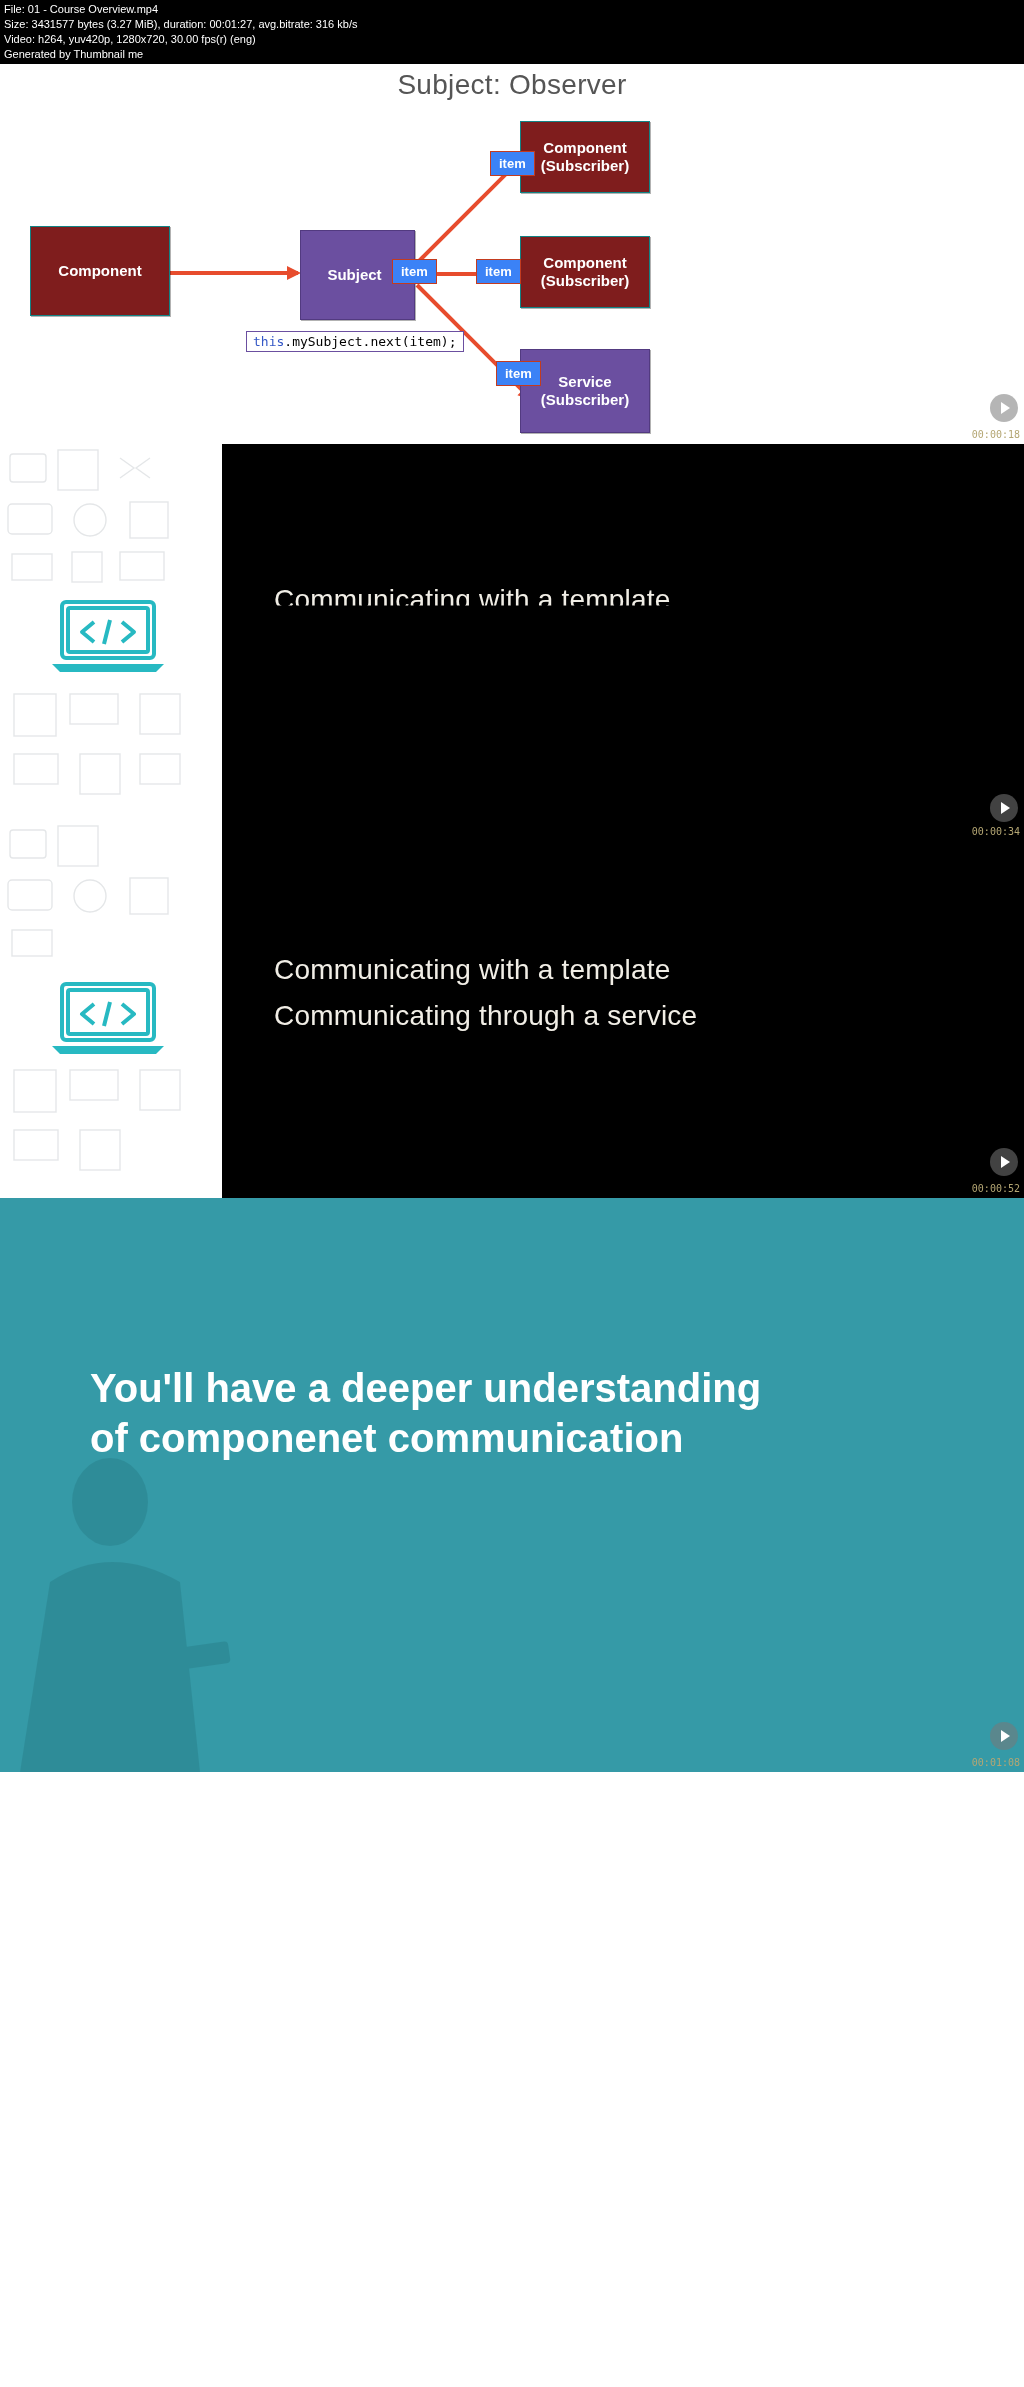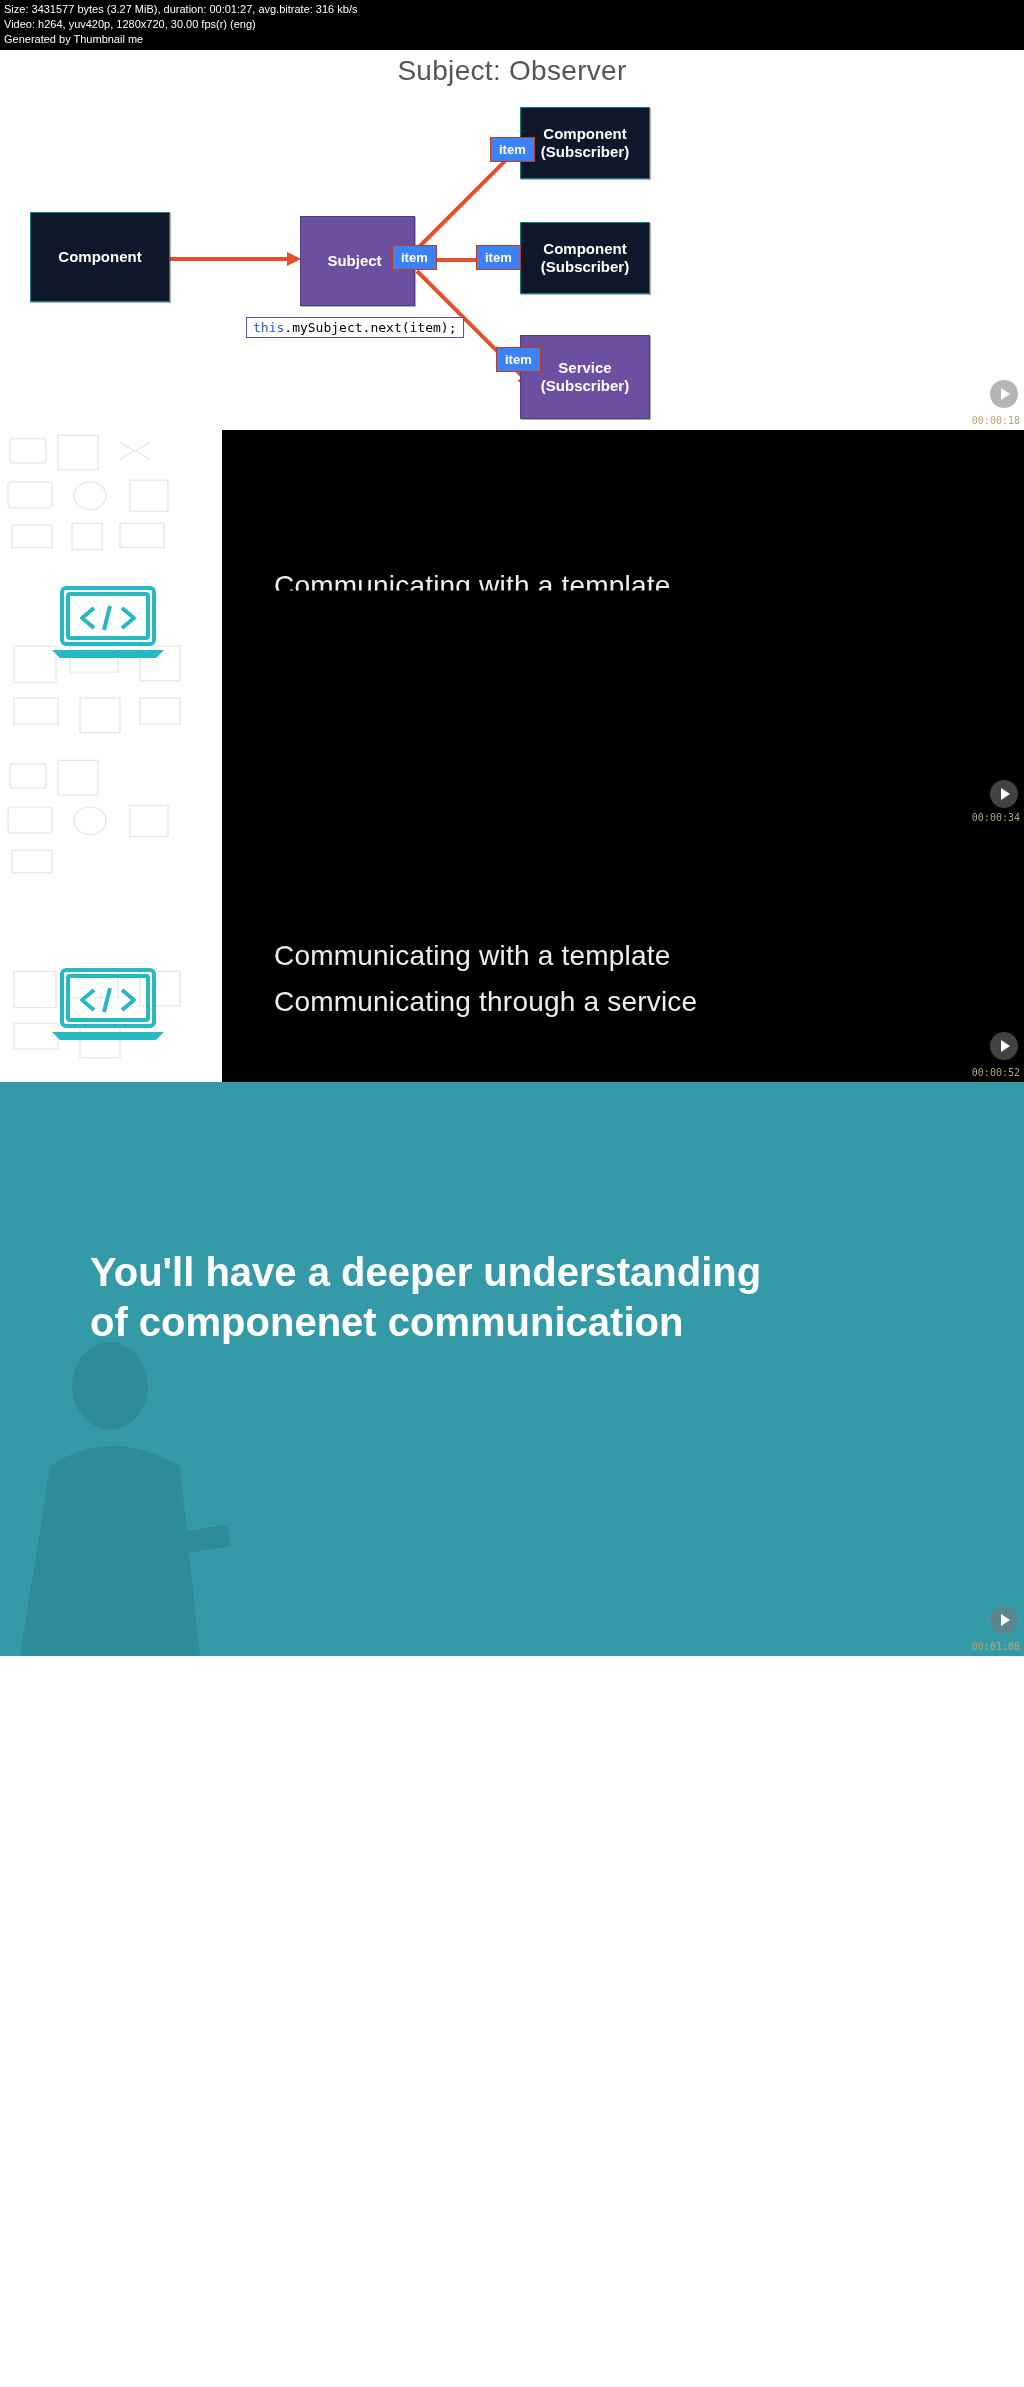--- a/index.html
+++ b/index.html
@@ -13,21 +13,21 @@
 
   
   .frame1 { position: relative; height: 380px; background: #fff; }
   .frame1-title { text-align: center; font-size: 28px; color: #555; padding-top: 5px; letter-spacing: .3px; }
   .dia { position: relative; margin: 30px 30px 0; height: 290px; }
   .box {
     position: absolute; display: flex; align-items: center; justify-content: center;
     color: #fff; font-weight: bold; font-size: 15px; text-align: center; line-height: 1.2;
     box-shadow: 1px 1px 0 rgba(0,0,0,.3);
   }
-  .box-teal   { background: #0f172a; border: 1px solid #128385; }
+  .box-teal   { background: #7f1d1d; border: 1px solid #128385; }
   .box-purple { background: #6b4fa0; border: 1px solid #523a80; }
   .comp       { left: 0;    top: 95px;  width: 140px; height: 90px;  }
   .subj       { left: 270px; top: 91px; width: 115px; height: 90px; padding-right: 6px; margin-top: 8px; }
   .sub1       { left: 490px; top: -10px; width: 130px; height: 72px; }
   .sub2       { left: 490px; top: 105px; width: 130px; height: 72px; }
   .sub3       { left: 490px; top: 218px; width: 130px; height: 84px; }
   .tag {
     position: absolute; background: #3b82f6; color: #fff;
     font-size: 13px; font-weight: bold; padding: 4px 8px;
     border: 1px solid #c33b1f;
@@ -53,21 +53,21 @@
   .seg { position: absolute; height: 4px; background: #e74c2d; transform-origin: left center; }
   .seg:after {
     content: ""; position: absolute; right: -3px; top: -5px;
     border-left: 14px solid #e74c2d; border-top: 7px solid transparent; border-bottom: 7px solid transparent;
   }
   .seg-a { left: 387px; top: 130px; width: 150px; transform: rotate(-45deg); }
   .seg-b { left: 387px; top: 141px; width: 110px; }
   .seg-c { left: 387px; top: 152px; width: 160px; transform: rotate(45deg); }
 
   
-  .frame23 { position: relative; height: 652px; background: #000; }
+  .frame23 { position: relative; height: 754px; background: #000; }
   .left-bg {
     position: absolute; left: 0; top: 0; width: 222px; height: 100%;
     background: #fff;
   }
   .left-bg svg { width: 100%; height: 100%; opacity: .55; }
   .laptop-icon {
     position: absolute; left: 48px; width: 120px; height: 80px;
   }
   .lap1 { top: 152px; }
   .lap2 { top: 534px; }
@@ -107,20 +107,21 @@
   .ts { position: absolute; right: 4px; color: #b4a673; font-size: 10px; font-family: monospace; }
   .po1 { bottom: 22px; }    .ts1 { bottom: 4px; }
   .po2 { top: 350px; }      .ts2 { top: 382px; }
   .po3 { bottom: 22px; }    .ts3 { bottom: 4px; }
   .po4 { bottom: 22px; }    .ts4 { bottom: 4px; padding-left: 45px; }
 </style>
 </head>
 <body>
 
 <div class="meta-strip">
+  <div>File: 01 - Course Overview.mp4</div>
   <div>Size: 3431577 bytes (3.27 MiB), duration: 00:01:27, avg.bitrate: 316 kb/s</div>
   <div>Video: h264, yuv420p, 1280x720, 30.00 fps(r) (eng)</div>
   <div>Generated by Thumbnail me</div>
 </div>
 
 <div class="frame1">
   <div class="frame1-title">Subject: Observer</div>
 
   <div class="dia">
 

